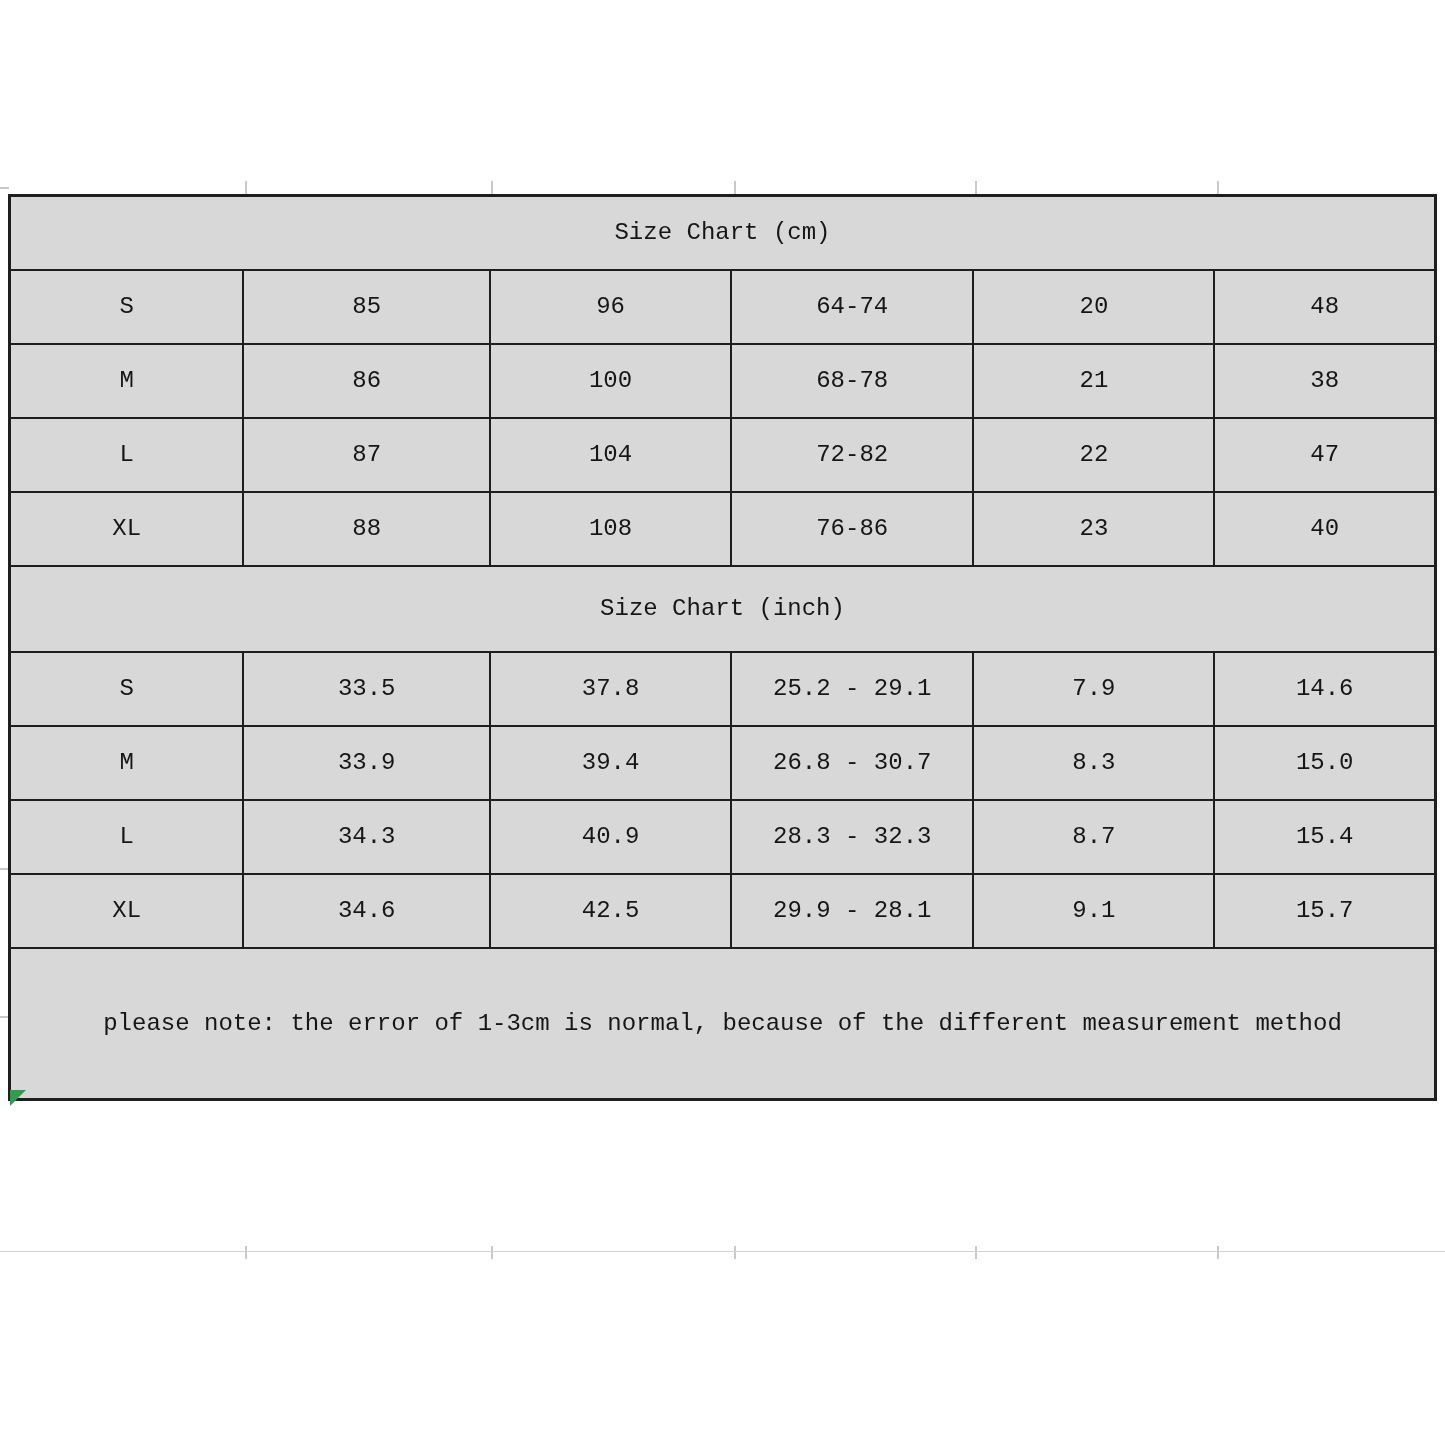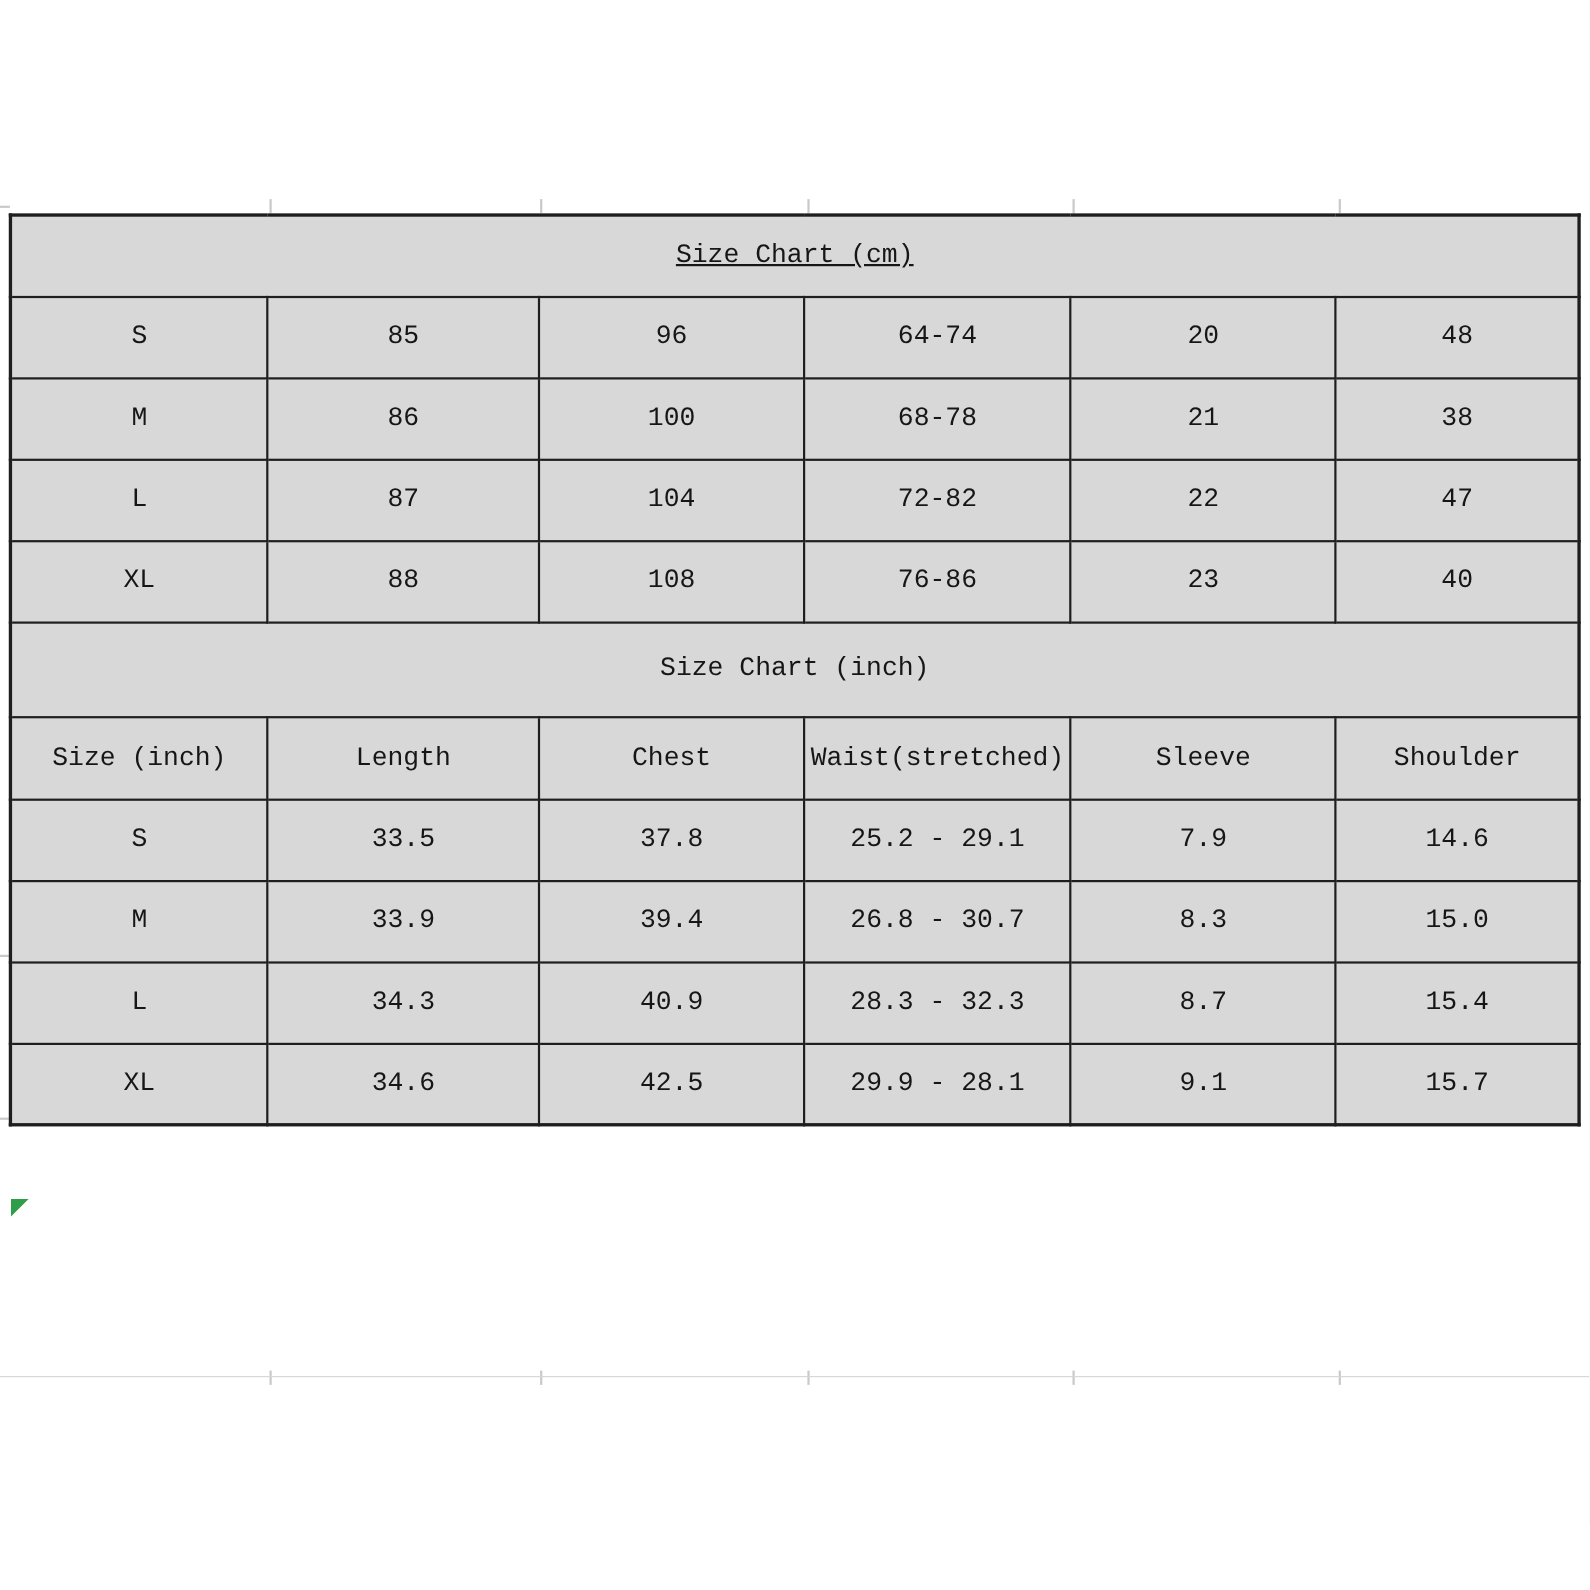--- a/index.html
+++ b/index.html
@@ -24,21 +24,21 @@
   }
   table.sizechart td {
     border: 2px solid #1e1e1e;
     text-align: center;
     vertical-align: middle;
     font-size: 24px;
     padding: 0;
     white-space: nowrap;
     overflow: hidden;
   }
-  tr.r-title  { height: 74px; text-decoration: underline; }
+  tr.r-title  { height: 74px; }
   tr.r-title2 { height: 86px; }
   tr.r-head   { height: 75px; }
   tr.r-data   { height: 74px; }
   tr.r-note   { height: 152px; }
   td.title-cell { font-size: 36px; letter-spacing: 0px; }
   td.note-cell  { font-size: 22px; }
   
   .vstub {
     position: absolute;
     width: 2px;
@@ -134,28 +134,20 @@
         <td>88</td>
         <td>108</td>
         <td>76-86</td>
         <td>23</td>
         <td>40</td>
       </tr>
 
       <tr class="r-title2">
         <td colspan="6" class="title-cell">Size Chart (inch)</td>
       </tr>
-      <tr class="r-head">
-        <td>Size (inch)</td>
-        <td>Length</td>
-        <td>Chest</td>
-        <td>Waist(stretched)</td>
-        <td>Sleeve</td>
-        <td>Shoulder</td>
-      </tr>
       <tr class="r-data">
         <td>S</td>
         <td>33.5</td>
         <td>37.8</td>
         <td>25.2 - 29.1</td>
         <td>7.9</td>
         <td>14.6</td>
       </tr>
       <tr class="r-data">
         <td>M</td>
@@ -175,17 +167,20 @@
       </tr>
       <tr class="r-data">
         <td>XL</td>
         <td>34.6</td>
         <td>42.5</td>
         <td>29.9 - 28.1</td>
         <td>9.1</td>
         <td>15.7</td>
       </tr>
 
+      <tr class="r-note">
+        <td colspan="6" class="note-cell">please note: the error of 1-3cm is normal, because of the different measurement method</td>
+      </tr>
     </tbody>
   </table>
 
   <div class="green-tri"></div>
 </div>
 
 </body></html>

